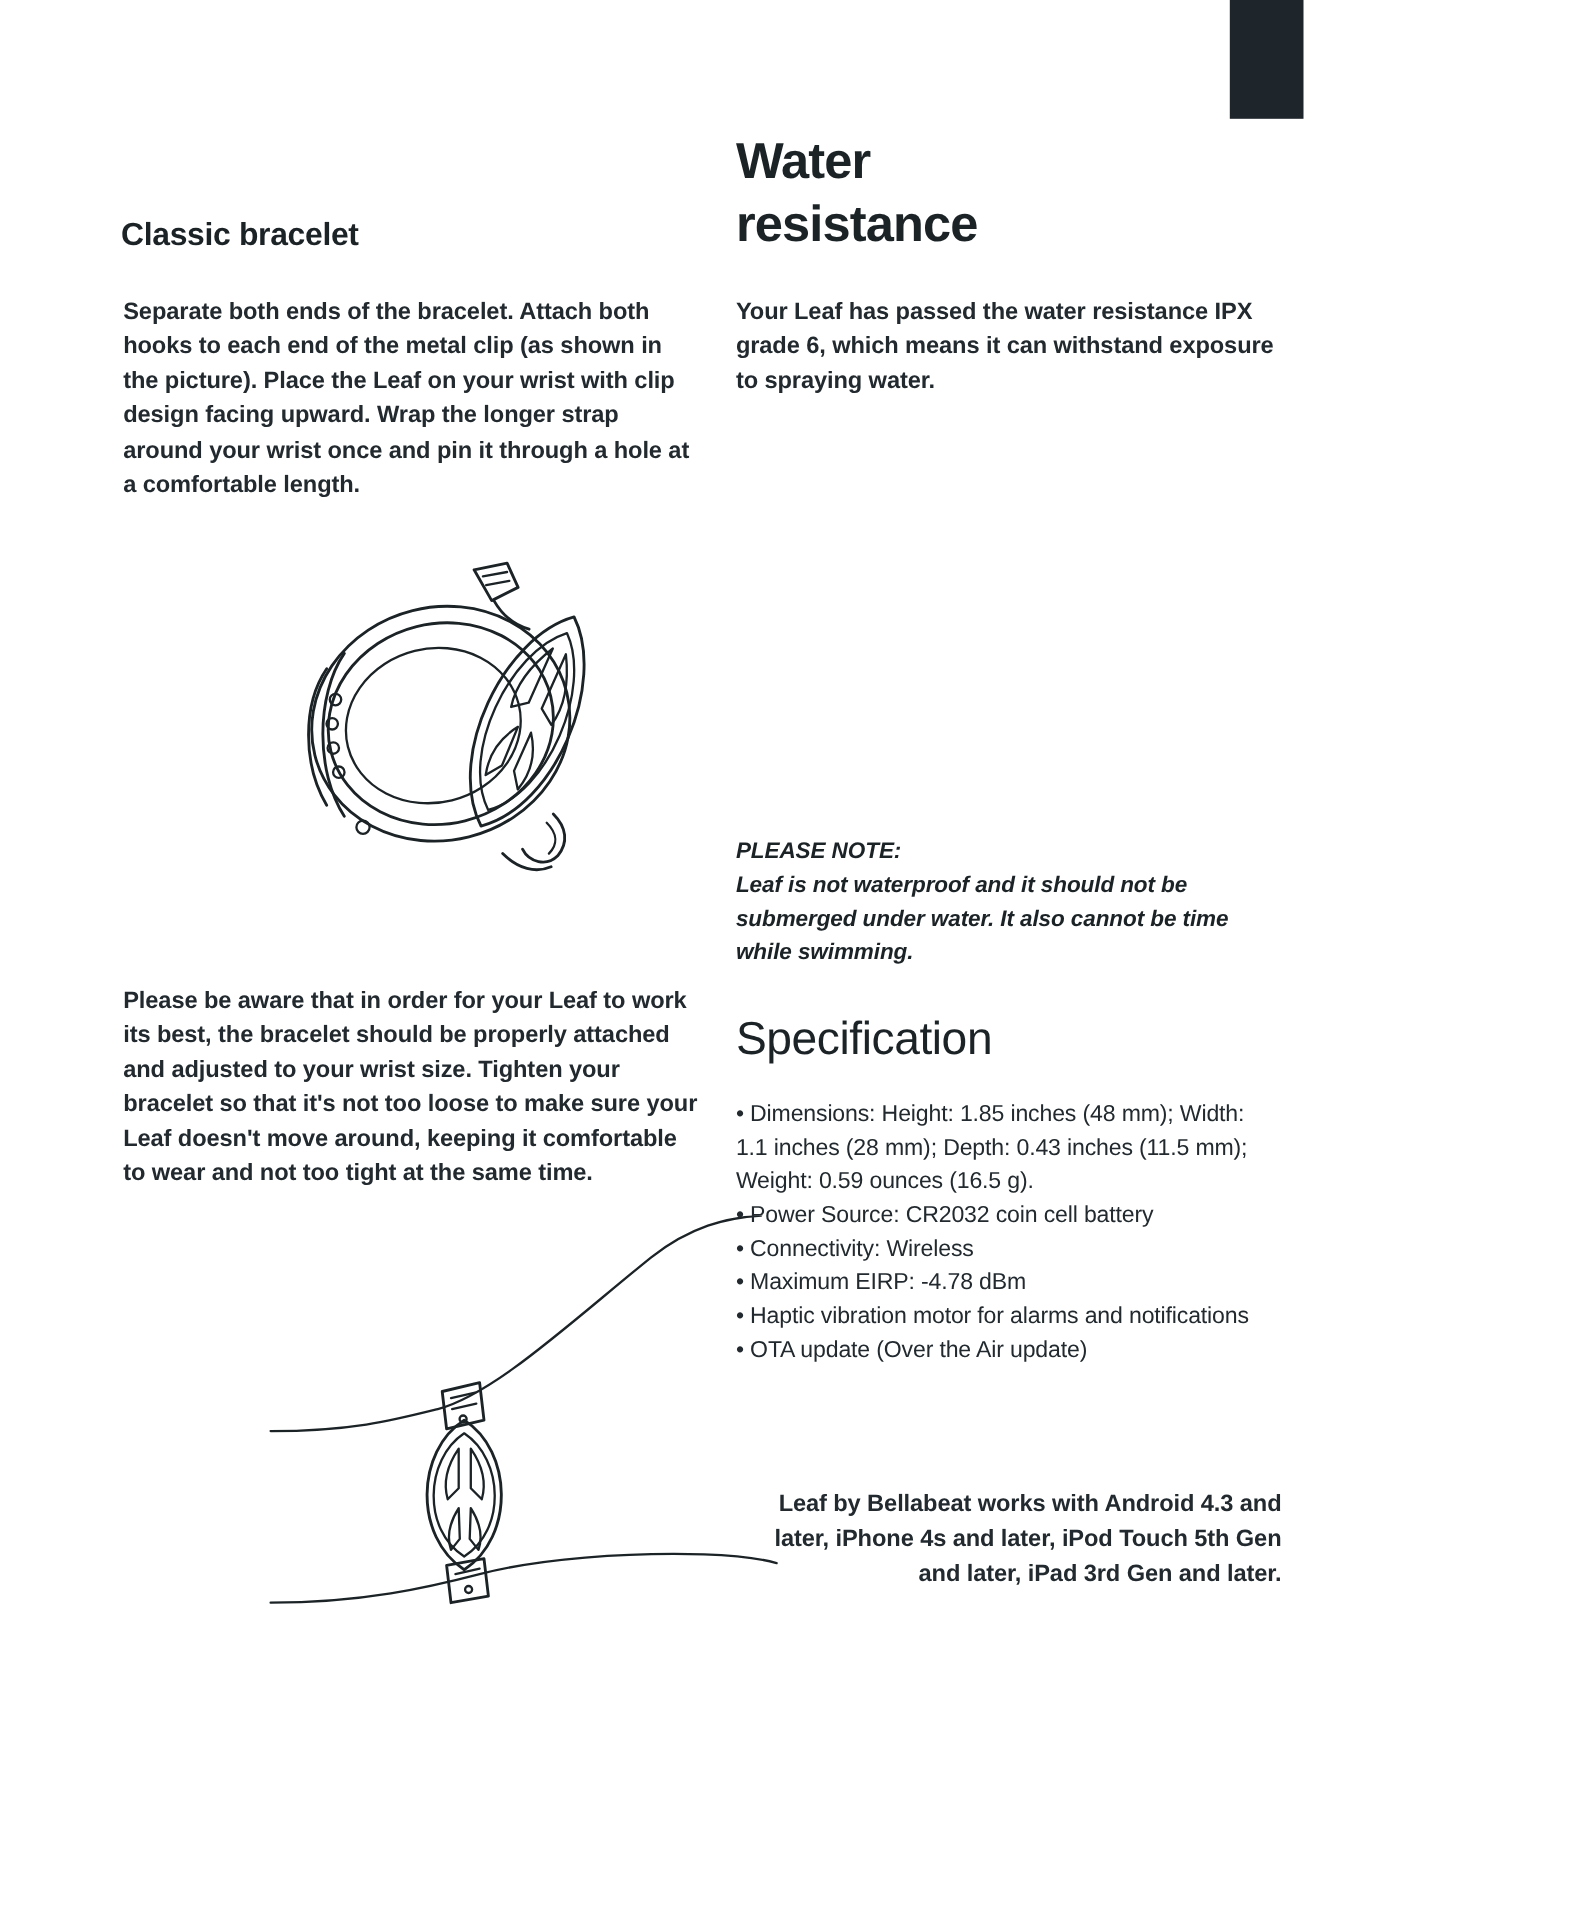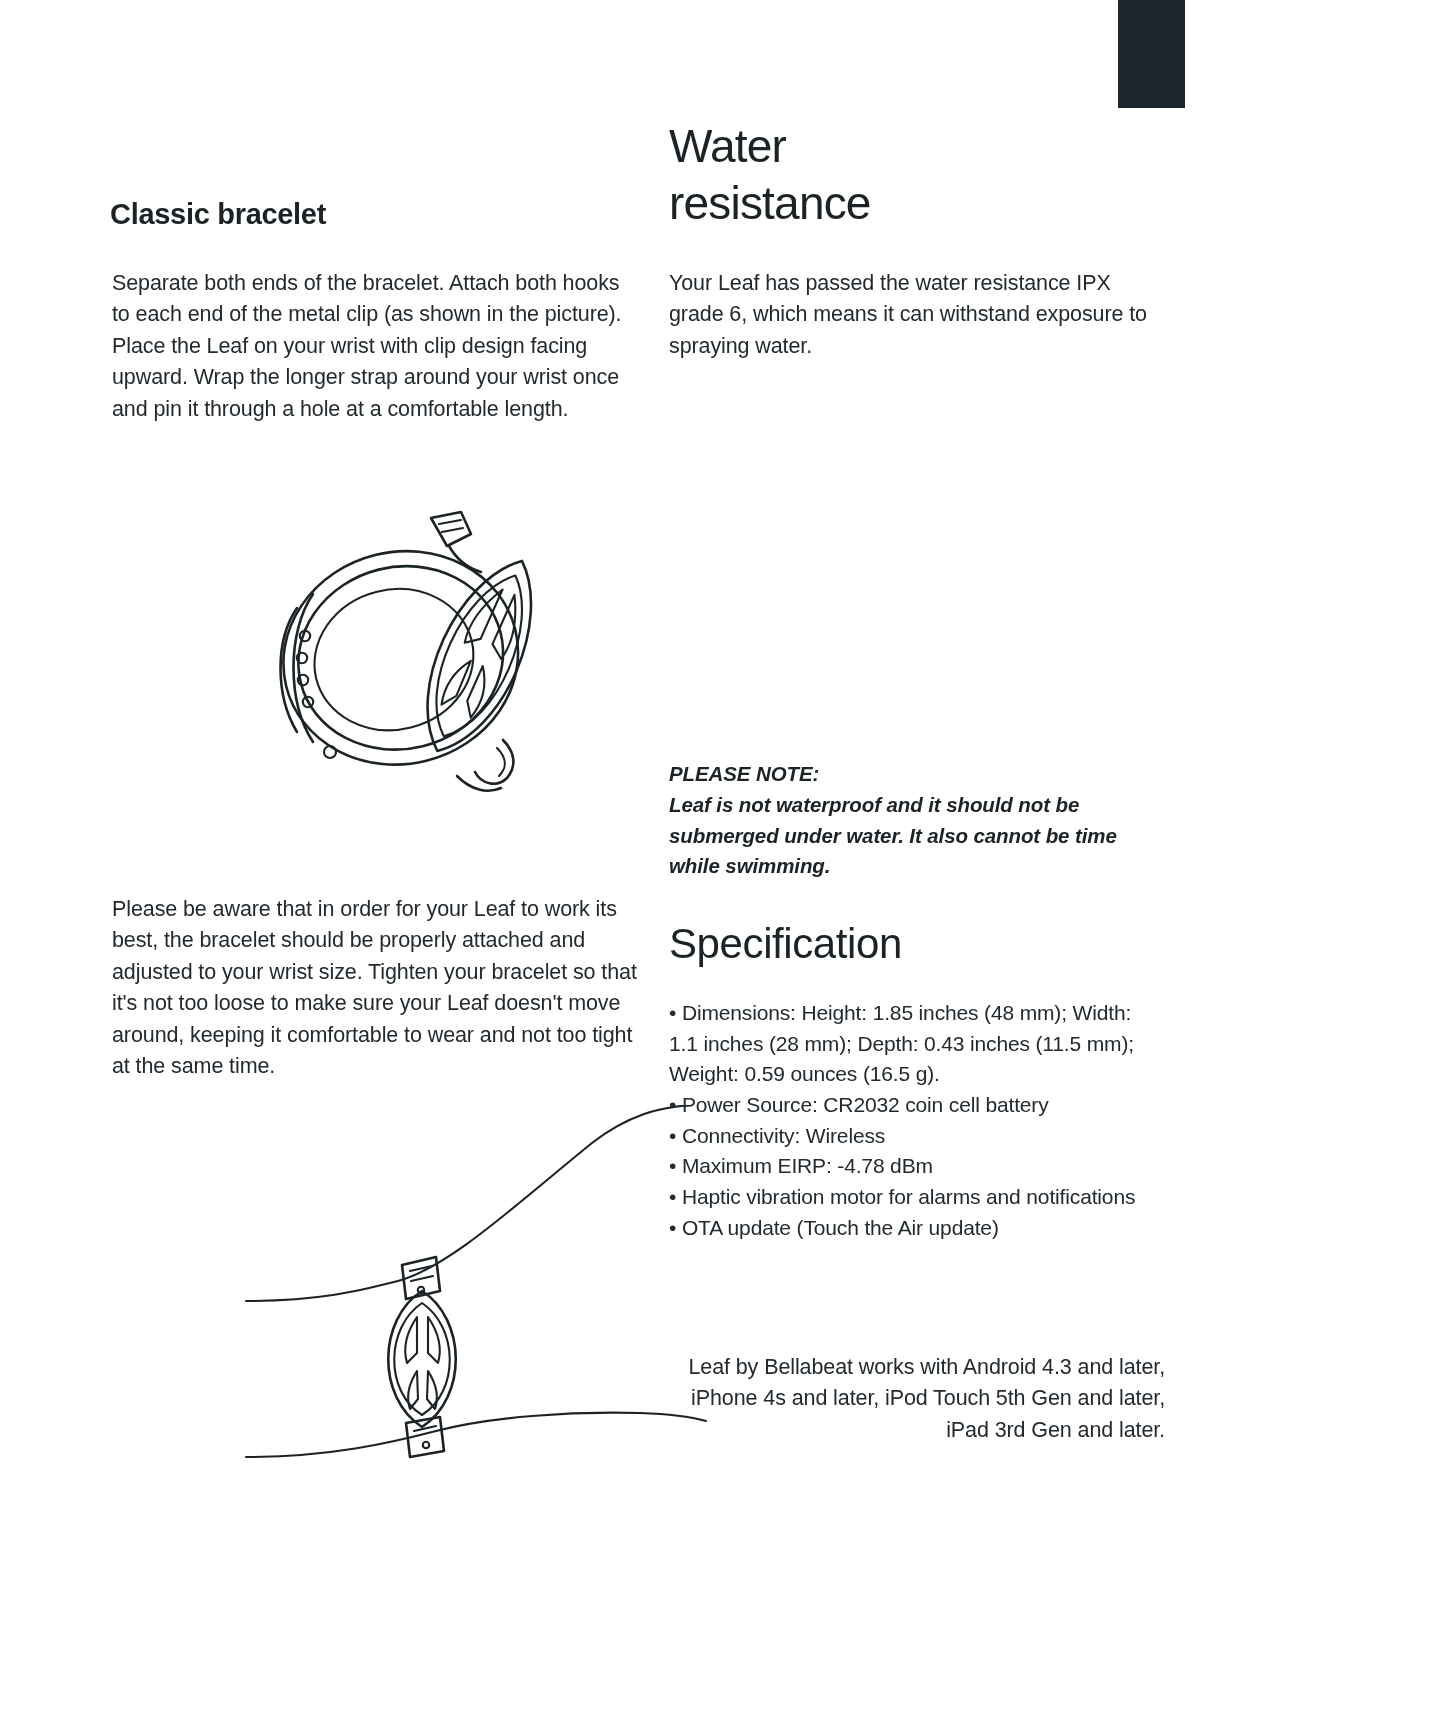--- a/index.html
+++ b/index.html
@@ -42,39 +42,40 @@
 
   h2.section-title {
     font-size: 29px;
     font-weight: 700;
     letter-spacing: -0.3px;
     margin: 0;
     color: #1c2327;
   }
   h1.big-title {
     font-size: 46px;
-    font-weight: 400;
+    font-weight: 700;
     line-height: 1.23;
     letter-spacing: -0.8px;
     margin: 0;
     color: #1c2327;
   }
   h1.spec-title {
     font-size: 42px;
     font-weight: 400;
     letter-spacing: -0.4px;
     margin: 0;
     color: #1c2327;
   }
   p.body-copy {
     font-size: 21.5px;
     line-height: 1.465;
     margin: 0;
     letter-spacing: -0.1px;
     color: #222a2f;
+    font-weight: bold;
   }
   .note-block {
     font-size: 20.5px;
     line-height: 1.5;
     font-style: italic;
     font-weight: 700;
     letter-spacing: -0.1px;
     color: #1c2327;
     margin-top: 32px;
   }
@@ -209,17 +210,17 @@
   </div>
 
   <h1 class="spec-title" id="spec-title">Specification</h1>
 
   <div class="spec-list" id="spec-list">
     <div>• Dimensions: Height: 1.85 inches (48 mm); Width: 1.1 inches (28 mm); Depth: 0.43 inches (11.5 mm); Weight: 0.59 ounces (16.5 g).</div>
     <div>• Power Source: CR2032 coin cell battery</div>
     <div>• Connectivity: Wireless</div>
     <div>• Maximum EIRP: -4.78 dBm</div>
     <div>• Haptic vibration motor for alarms and notifications</div>
-    <div>• OTA update (Touch the Air update)</div>
+    <div>• OTA update (Over the Air update)</div>
   </div>
 
   <p class="body-copy" id="compat-para">Leaf by Bellabeat works with Android 4.3 and later, iPhone 4s and later, iPod Touch 5th Gen and later, iPad 3rd Gen and later.</p>
 </div>
 
 </body></html>

